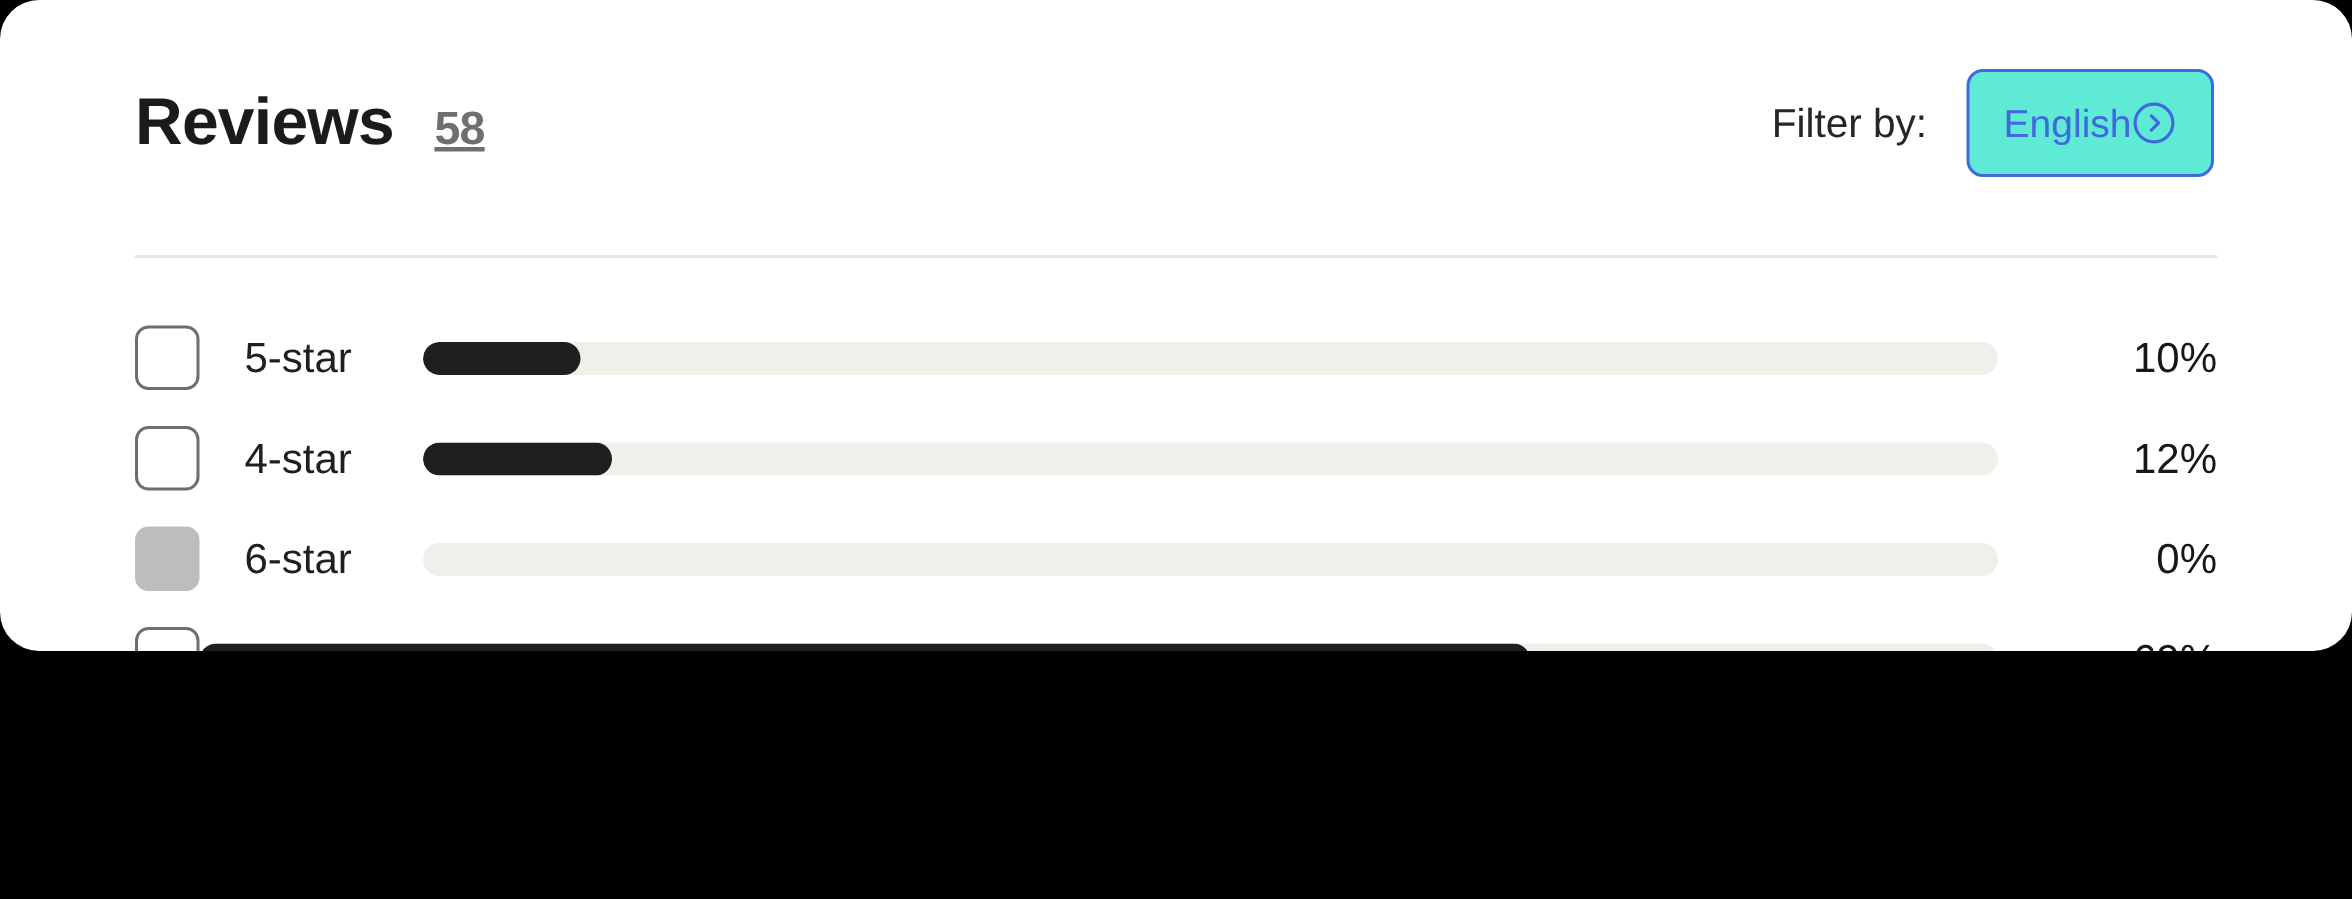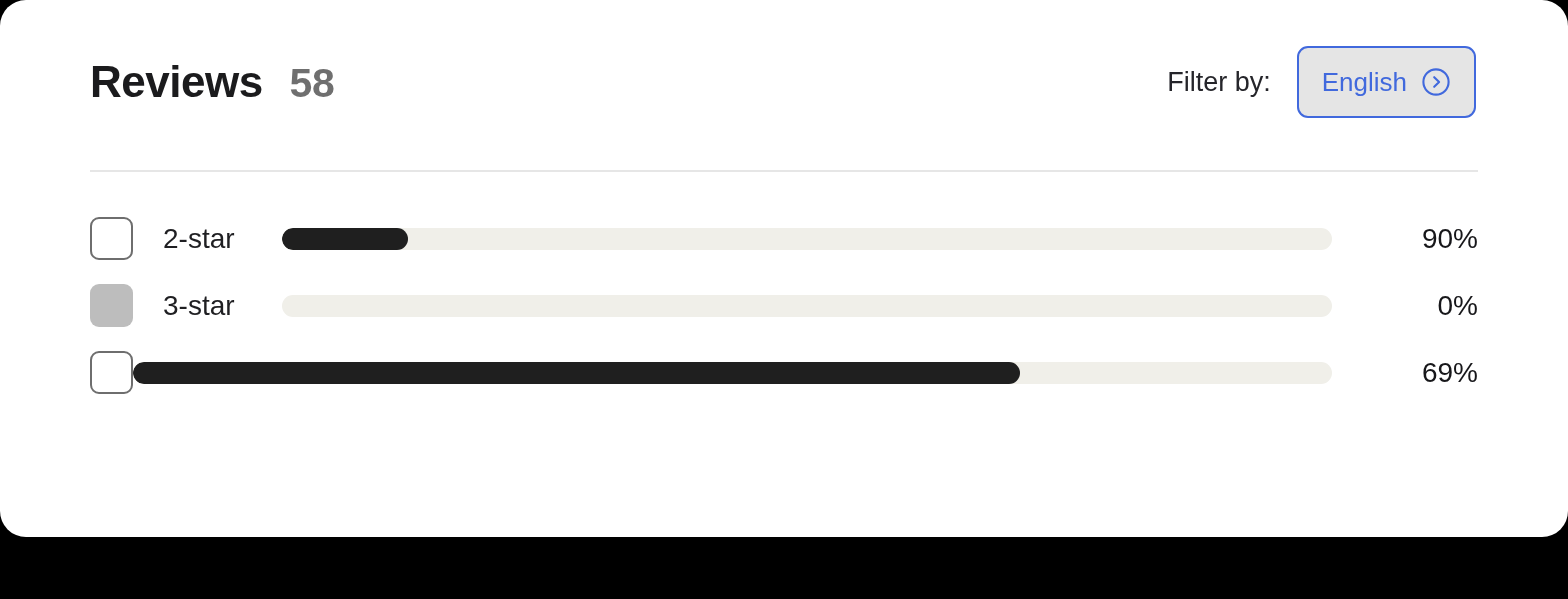--- a/index.html
+++ b/index.html
@@ -13,21 +13,21 @@
     height: 599px;
     overflow: hidden;
     font-family: "Liberation Sans", sans-serif;
     -webkit-font-smoothing: antialiased;
   }
 
   .card {
     position: relative;
     box-sizing: border-box;
     width: 1568px;
-    height: 537px;
+    height: 434px;
     background: #ffffff;
     border-radius: 26px;
     overflow: hidden;
   }
 
   
   .header {
     position: absolute;
     left: 90px;
     right: 92px;
@@ -44,24 +44,25 @@
     gap: 27px;
     line-height: 1;
   }
   .title {
     font-size: 44px;
     font-weight: 700;
     color: #1b1b1d;
     letter-spacing: -0.5px;
   }
   .title-count {
-    font-size: 41px;
+    font-size: 31px;
     font-weight: 700;
     color: #6f6f6f;
     letter-spacing: -0.5px;
+    text-decoration: underline;
   }
 
   .filters {
     display: flex;
     align-items: center;
     gap: 26px;
   }
   .filter-label {
     font-size: 27px;
     color: #25252a;
@@ -69,24 +70,23 @@
   }
   .filter-btns {
     display: flex;
     align-items: center;
     gap: 25px;
   }
   .filter-btn {
     box-sizing: border-box;
     display: flex;
     align-items: center;
-    gap: 14px;
     height: 72px;
     padding: 0 23px;
-    background: #e5e5e5;
+    background: #5eead4;
     border: 2.5px solid #4169dd;
     border-radius: 11px;
     cursor: pointer;
     font-family: inherit;
   }
   .filter-btn-text {
     font-size: 26px;
     color: #4169dd;
     white-space: nowrap;
   }
@@ -192,33 +192,41 @@
 
 
       </div>
     </div>
   </div>
 
   <div class="divider"></div>
 
   <div class="rows">
 
-
     <div class="row">
       <div class="checkbox"></div>
-      <div class="row-label">2-star</div>
+      <div class="row-label">5-star</div>
+      <div class="bar-track">
+        <div class="bar-fill" style="width: 10%;"></div>
+      </div>
+      <div class="row-pct">10%</div>
+    </div>
+
+    <div class="row">
+      <div class="checkbox"></div>
+      <div class="row-label">4-star</div>
       <div class="bar-track">
         <div class="bar-fill" style="width: 12%;"></div>
       </div>
-      <div class="row-pct">90%</div>
+      <div class="row-pct">12%</div>
     </div>
 
     <div class="row">
       <div class="checkbox disabled"></div>
-      <div class="row-label">3-star</div>
+      <div class="row-label">6-star</div>
       <div class="bar-track">
         <div class="bar-fill" style="width: 0%;"></div>
       </div>
       <div class="row-pct">0%</div>
     </div>
 
 
     <div class="row">
       <div class="checkbox"></div>
       <div class="bar-track">

